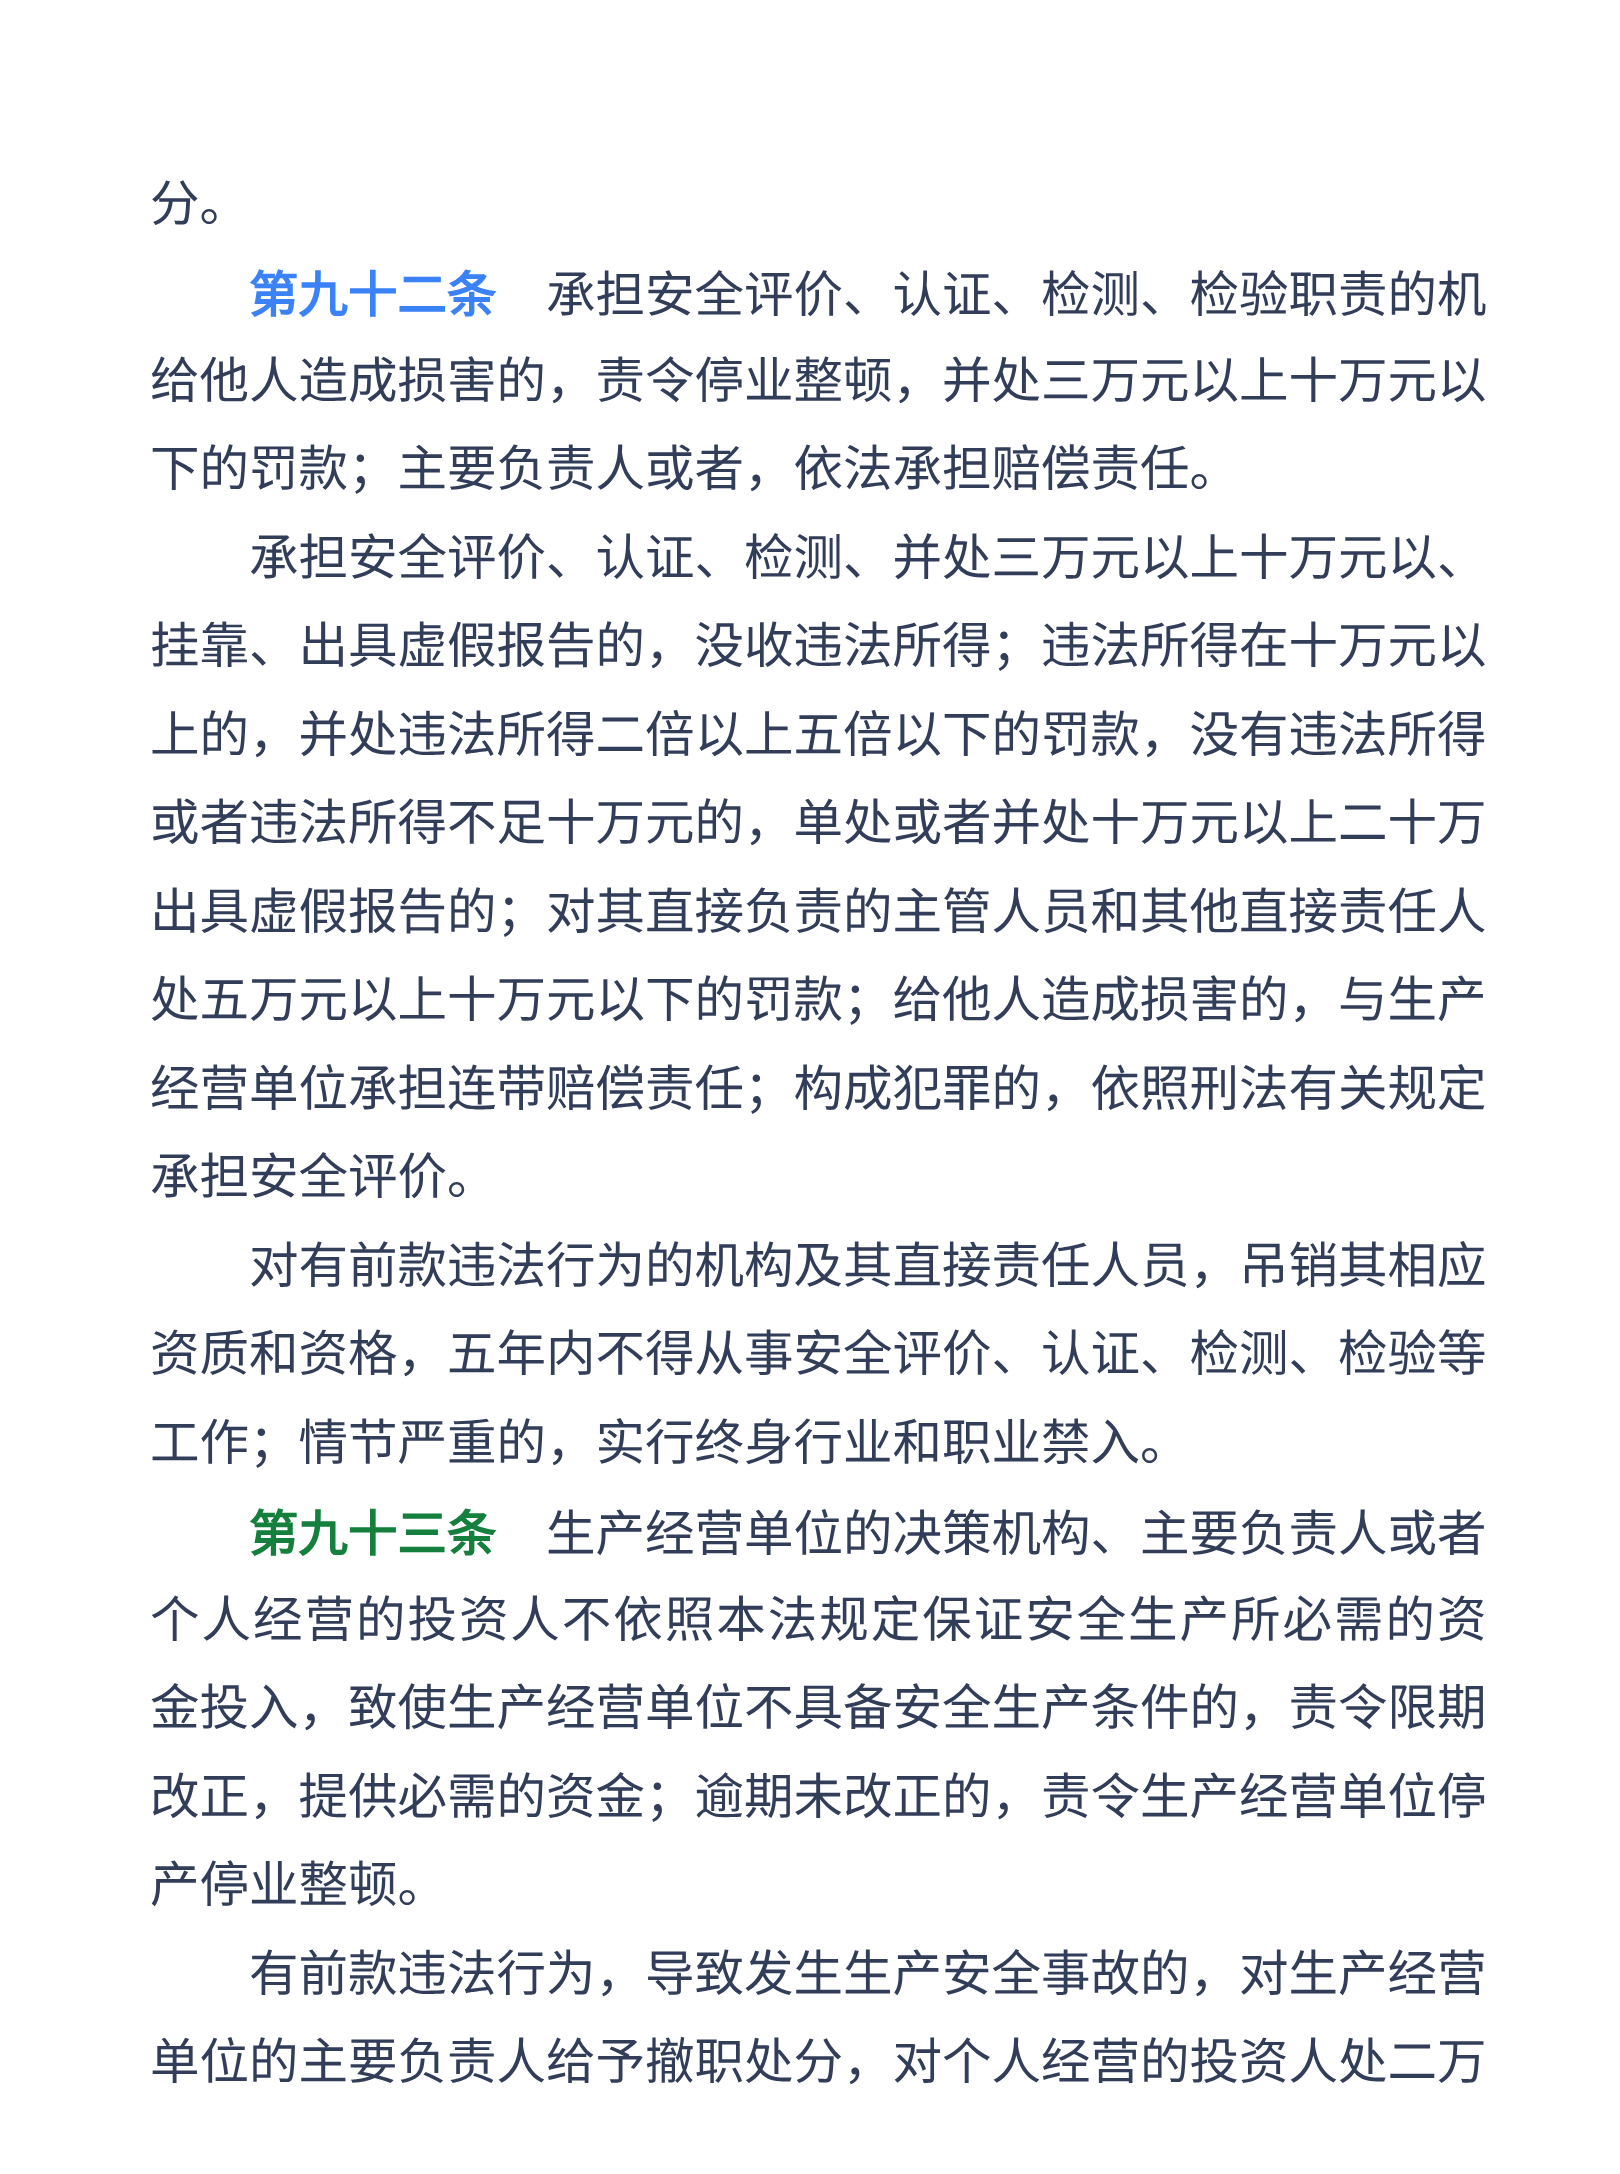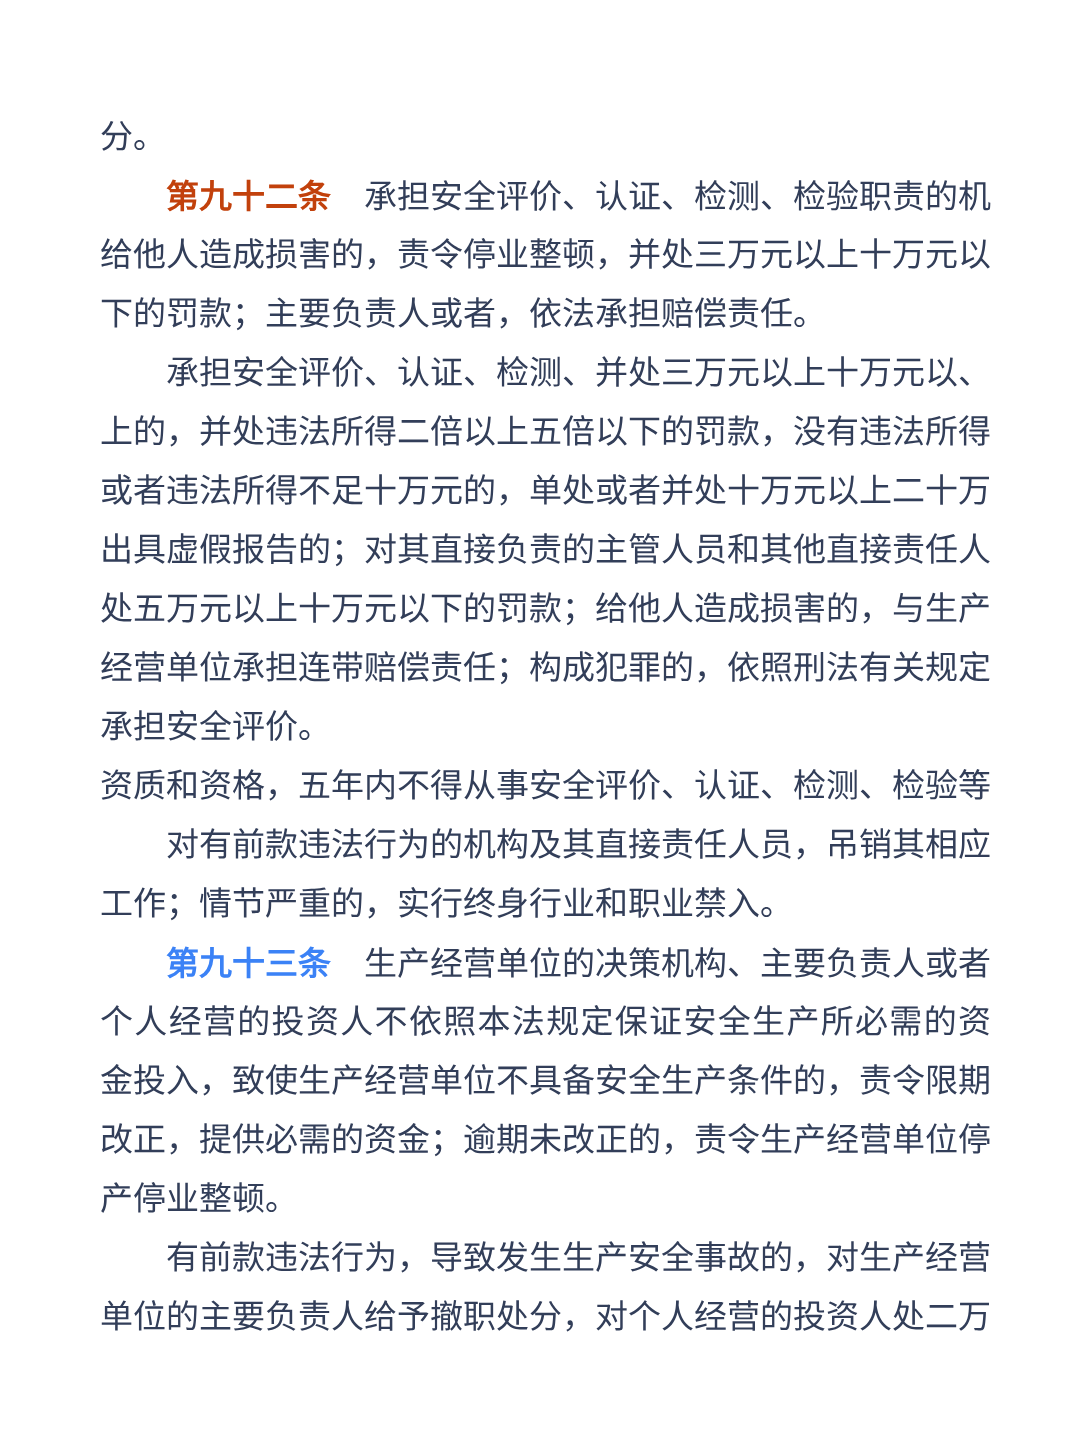--- a/index.html
+++ b/index.html
@@ -48,40 +48,41 @@
 </style>
 </head>
 <body>
 
 <div class="page">
   <div class="doc-body" style="color: rgb(50, 62, 89);">
       <div class="paragraph">
         <div class="line">分。</div>
       </div>
       <div class="paragraph">
-        <div class="line fill indent"><span class="article-num" style="color: #c2410c;">第九十二条</span>　承担安全评价、认证、检测、检验职责的机</div>
+        <div class="line fill indent"><span class="article-num" style="color: #3b82f6;">第九十二条</span>　承担安全评价、认证、检测、检验职责的机</div>
         <div class="line fill">给他人造成损害的，责令停业整顿，并处三万元以上十万元以</div>
         <div class="line">下的罚款；主要负责人或者，依法承担赔偿责任。</div>
       </div>
       <div class="paragraph">
         <div class="line fill indent">承担安全评价、认证、检测、并处三万元以上十万元以、</div>
+        <div class="line fill">挂靠、出具虚假报告的，没收违法所得；违法所得在十万元以</div>
         <div class="line fill">上的，并处违法所得二倍以上五倍以下的罚款，没有违法所得</div>
         <div class="line fill">或者违法所得不足十万元的，单处或者并处十万元以上二十万</div>
         <div class="line fill">出具虚假报告的；对其直接负责的主管人员和其他直接责任人员</div>
         <div class="line fill">处五万元以上十万元以下的罚款；给他人造成损害的，与生产</div>
         <div class="line fill">经营单位承担连带赔偿责任；构成犯罪的，依照刑法有关规定</div>
         <div class="line">承担安全评价。</div>
       </div>
       <div class="paragraph">
+        <div class="line fill indent">对有前款违法行为的机构及其直接责任人员，吊销其相应</div>
         <div class="line fill">资质和资格，五年内不得从事安全评价、认证、检测、检验等</div>
-        <div class="line fill indent">对有前款违法行为的机构及其直接责任人员，吊销其相应</div>
         <div class="line">工作；情节严重的，实行终身行业和职业禁入。</div>
       </div>
       <div class="paragraph">
-        <div class="line fill indent"><span class="article-num" style="color: #3b82f6;">第九十三条</span>　生产经营单位的决策机构、主要负责人或者</div>
+        <div class="line fill indent"><span class="article-num" style="color: #15803d;">第九十三条</span>　生产经营单位的决策机构、主要负责人或者</div>
         <div class="line fill">个人经营的投资人不依照本法规定保证安全生产所必需的资</div>
         <div class="line fill">金投入，致使生产经营单位不具备安全生产条件的，责令限期</div>
         <div class="line fill">改正，提供必需的资金；逾期未改正的，责令生产经营单位停</div>
         <div class="line">产停业整顿。</div>
       </div>
       <div class="paragraph">
         <div class="line fill indent">有前款违法行为，导致发生生产安全事故的，对生产经营</div>
         <div class="line fill">单位的主要负责人给予撤职处分，对个人经营的投资人处二万</div>
       </div>
     </div>

